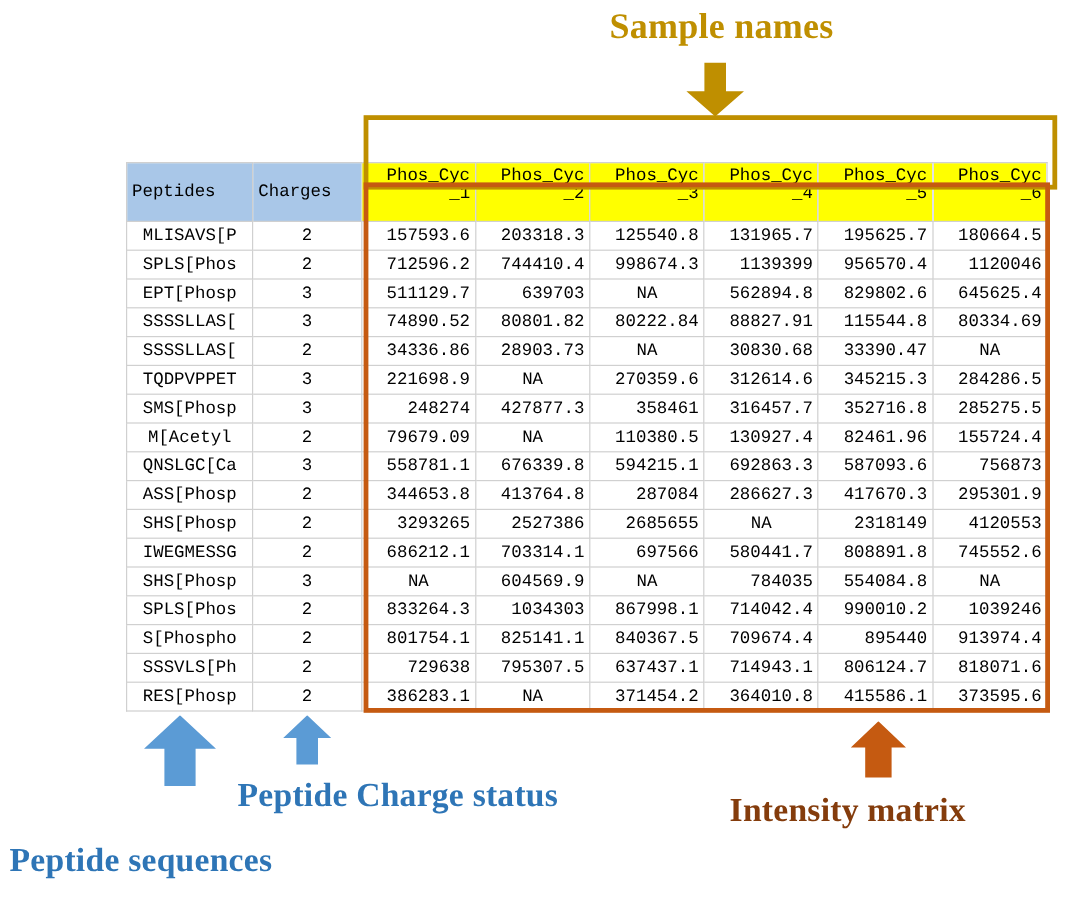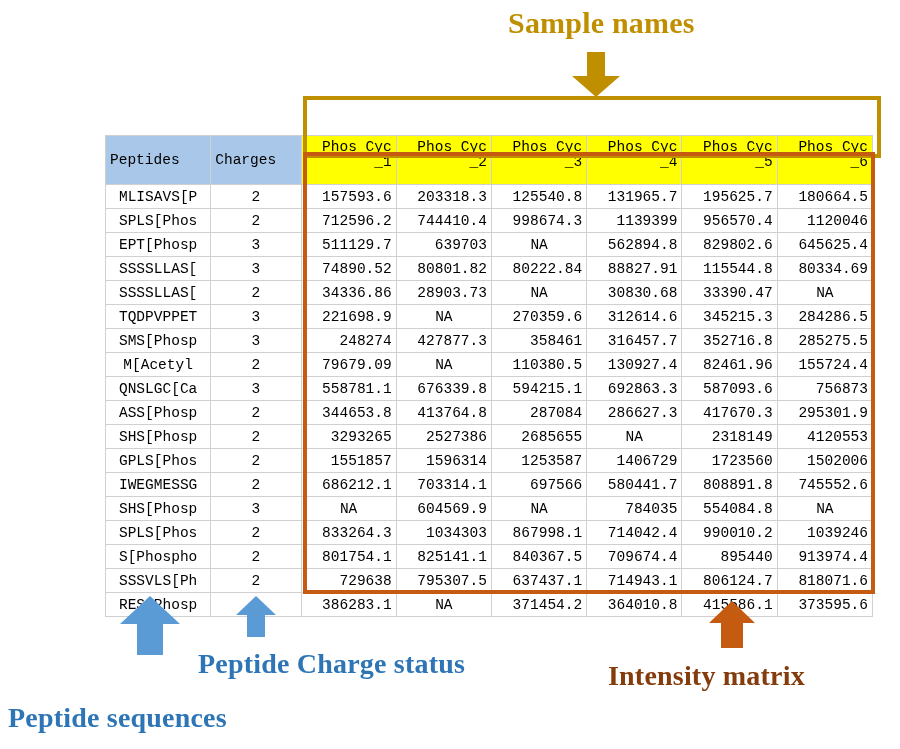--- a/index.html
+++ b/index.html
@@ -288,30 +288,20 @@
         <td class="pep">SHS[Phosp</td>
         <td class="chg">2</td>
         <td class="num">3293265</td>
         <td class="num">2527386</td>
         <td class="num">2685655</td>
         <td class="na">NA</td>
         <td class="num">2318149</td>
         <td class="num">4120553</td>
       </tr>
       <tr>
-        <td class="pep">GPLS[Phos</td>
-        <td class="chg">2</td>
-        <td class="num">1551857</td>
-        <td class="num">1596314</td>
-        <td class="num">1253587</td>
-        <td class="num">1406729</td>
-        <td class="num">1723560</td>
-        <td class="num">1502006</td>
-      </tr>
-      <tr>
         <td class="pep">IWEGMESSG</td>
         <td class="chg">2</td>
         <td class="num">686212.1</td>
         <td class="num">703314.1</td>
         <td class="num">697566</td>
         <td class="num">580441.7</td>
         <td class="num">808891.8</td>
         <td class="num">745552.6</td>
       </tr>
       <tr>

